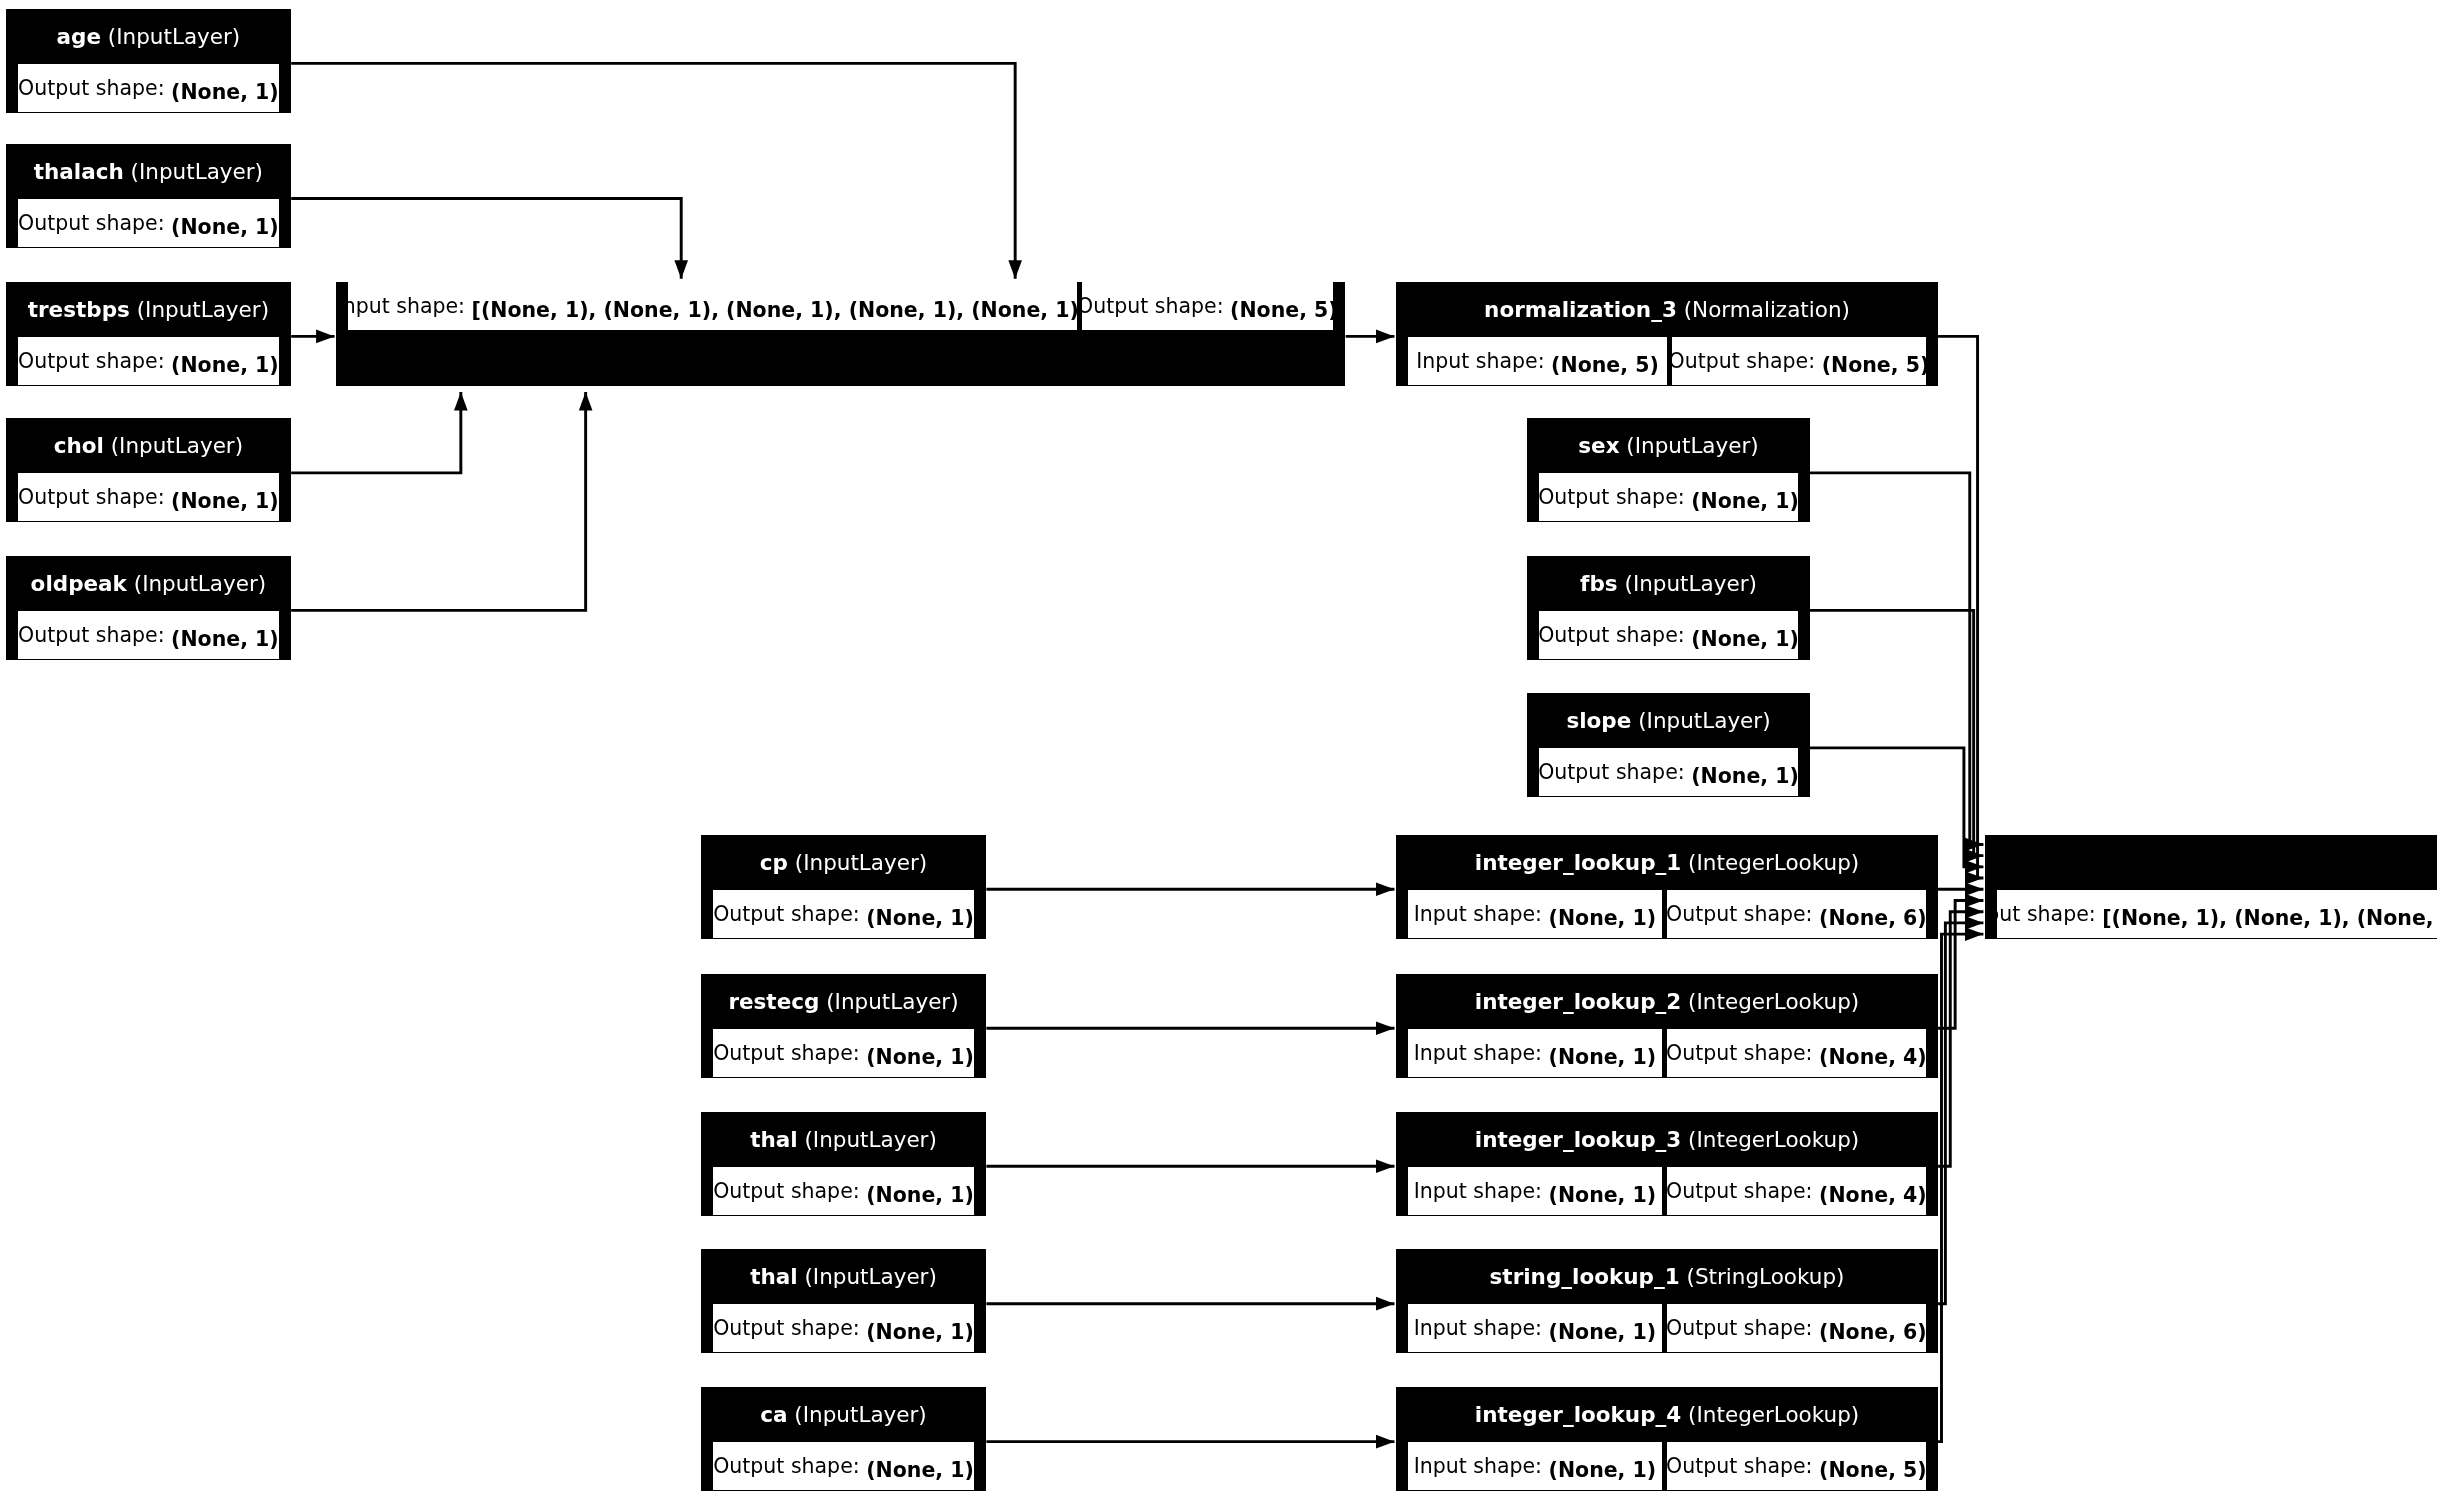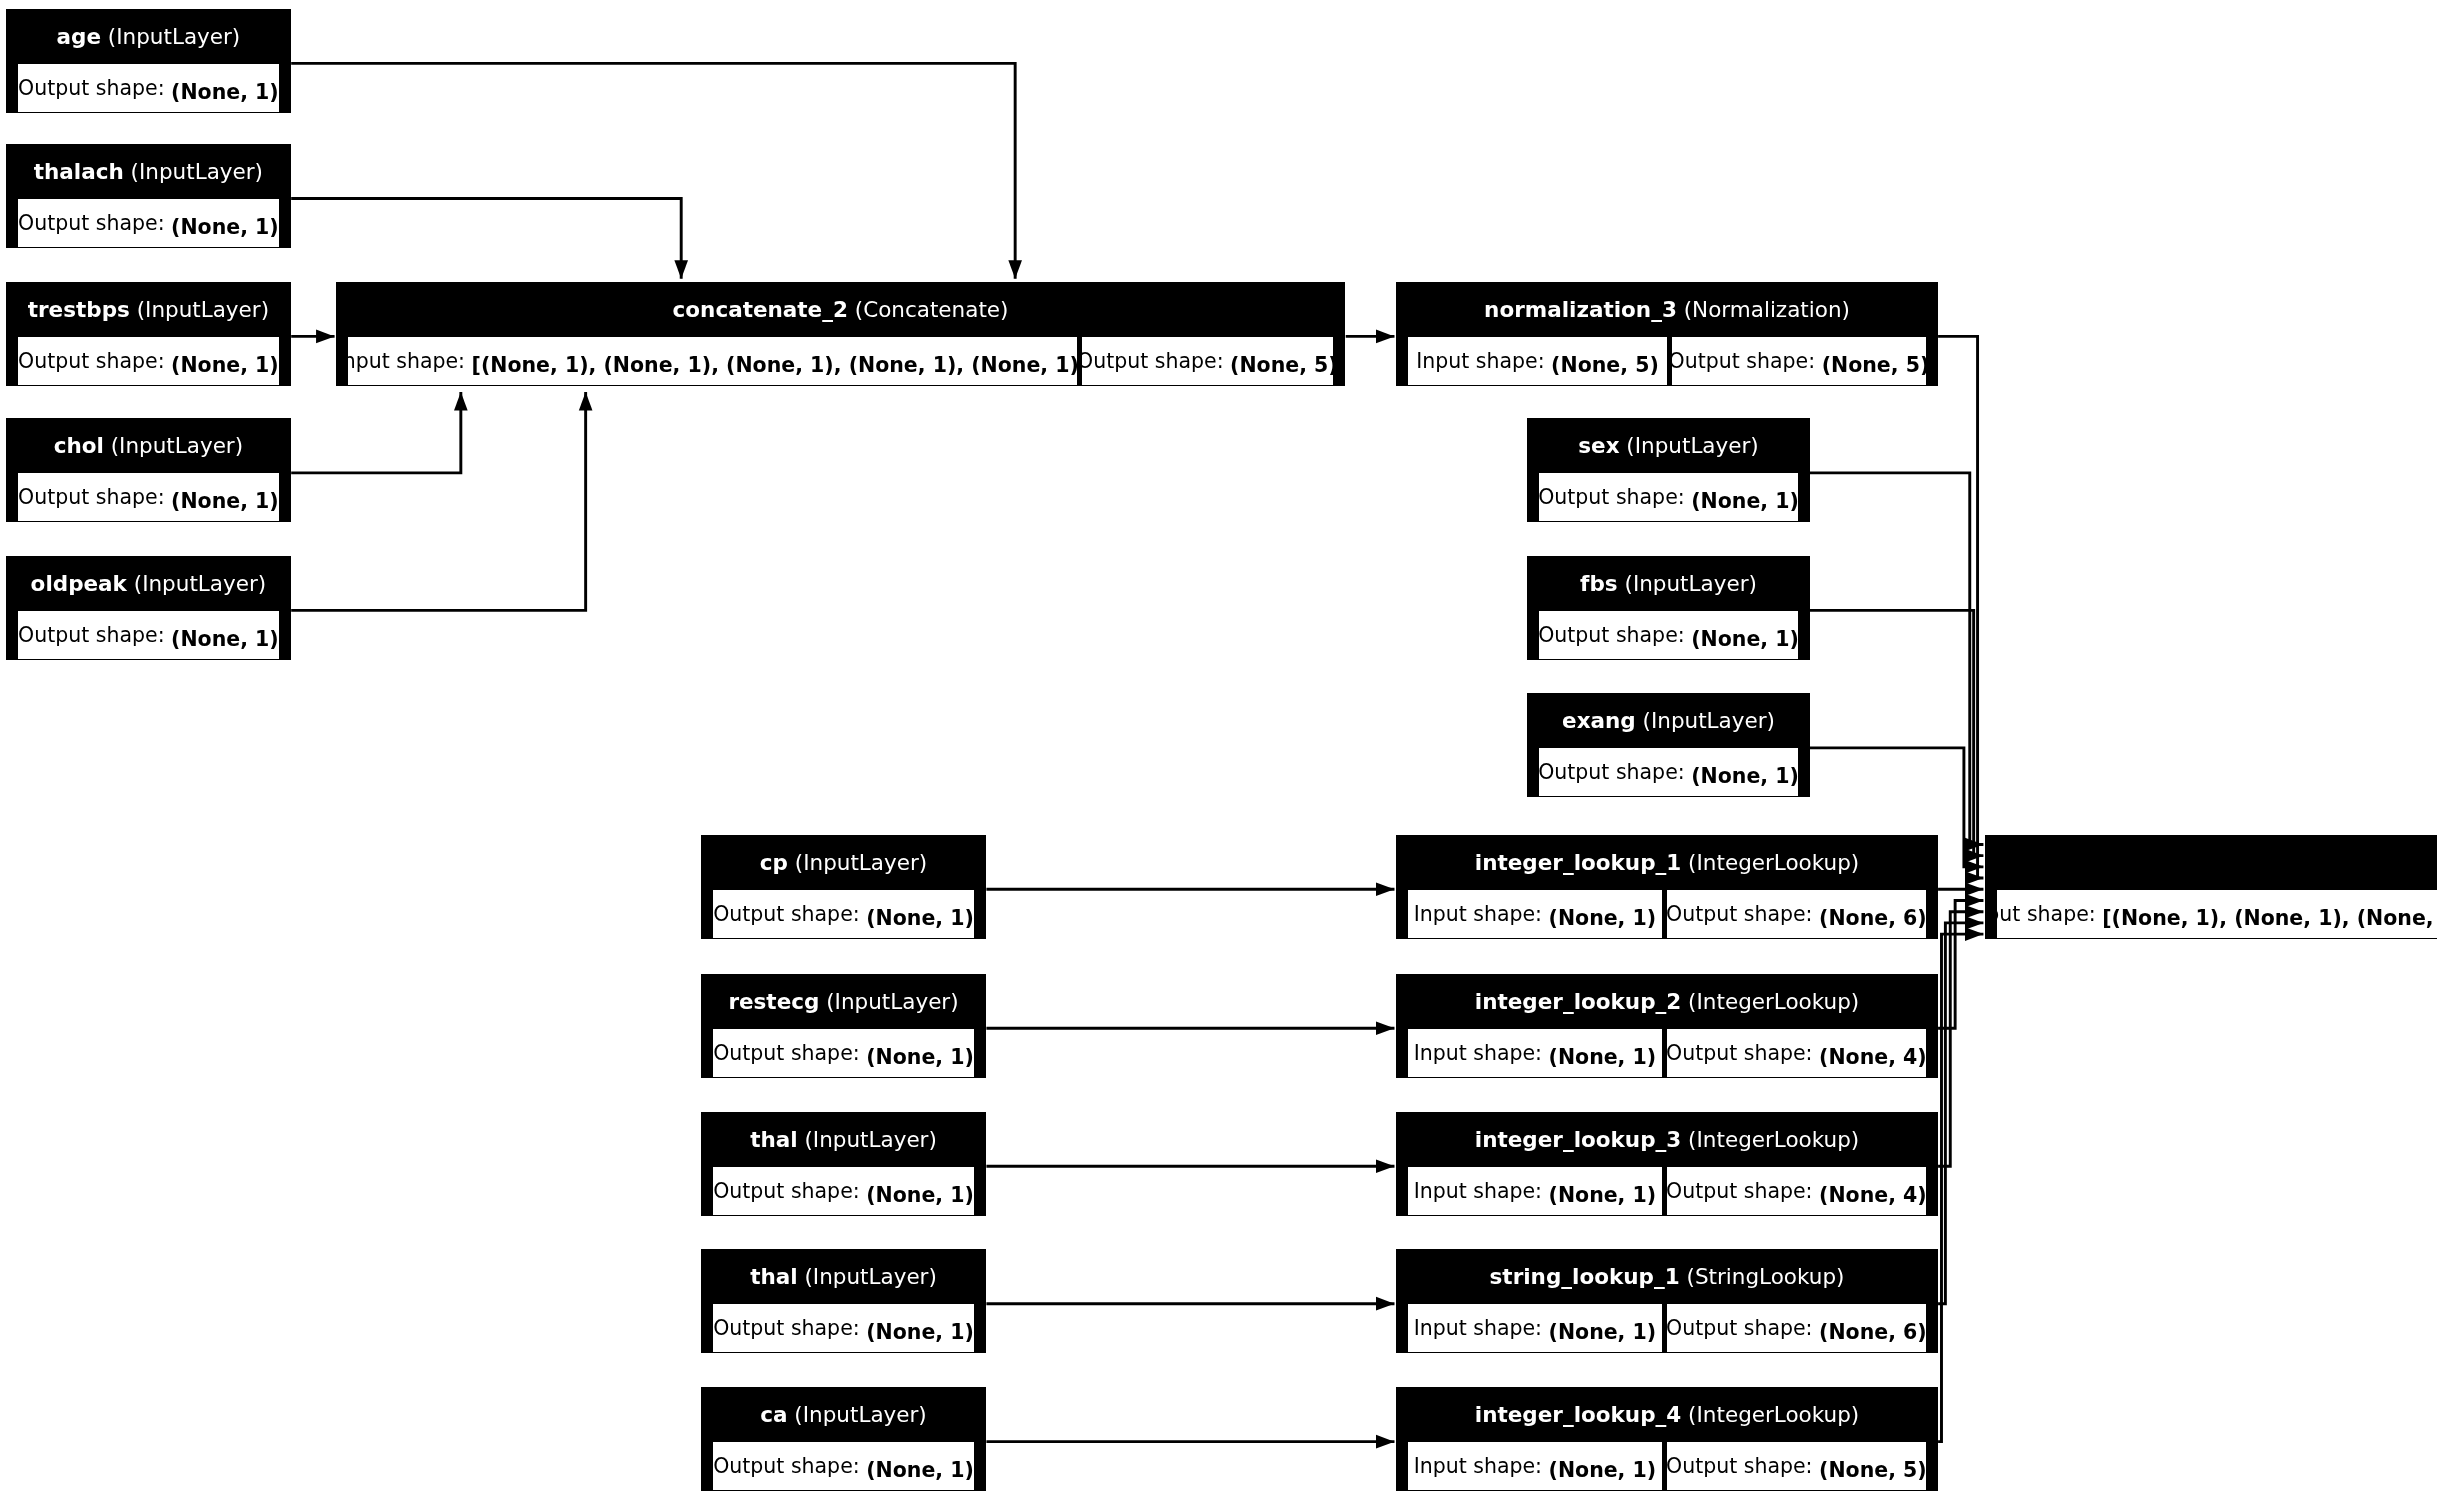--- a/index.html
+++ b/index.html
@@ -81,21 +81,20 @@
 </div>
 
 <div class="node" style="left:5.9px;top:556px;width:285px">
   <div class="title"><span class="nm">oldpeak</span><span class="tp"> (InputLayer)</span></div>
   <div class="cells">
         <div class="cell"><span class="lb">Output shape: </span><span class="vl">(None, 1)</span></div>
       </div>
 </div>
 
 <div class="node" style="left:336px;top:282px;width:1009px">
-  <div class="title"><span class="nm">concatenate_2</span><span class="tp"> (Concatenate)</span></div>
   <div class="cells">
     <div class="cell" style="flex:0 0 74%"><span class="lb">Input shape: </span><span class="vl">[(None, 1), (None, 1), (None, 1), (None, 1), (None, 1)]</span></div>
     <div class="cell"><span class="lb">Output shape: </span><span class="vl">(None, 5)</span></div>
   </div>
 </div>
 
 <div class="node" style="left:1396px;top:282px;width:542px">
   <div class="title"><span class="nm">normalization_3</span><span class="tp"> (Normalization)</span></div>
   <div class="cells">
     <div class="cell" style="flex:0 0 50%"><span class="lb">Input shape: </span><span class="vl">(None, 5)</span></div>
@@ -111,21 +110,21 @@
 </div>
 
 <div class="node" style="left:1527px;top:556px;width:283px">
   <div class="title"><span class="nm">fbs</span><span class="tp"> (InputLayer)</span></div>
   <div class="cells">
         <div class="cell"><span class="lb">Output shape: </span><span class="vl">(None, 1)</span></div>
       </div>
 </div>
 
 <div class="node" style="left:1527px;top:693px;width:283px">
-  <div class="title"><span class="nm">exang</span><span class="tp"> (InputLayer)</span></div>
+  <div class="title"><span class="nm">slope</span><span class="tp"> (InputLayer)</span></div>
   <div class="cells">
         <div class="cell"><span class="lb">Output shape: </span><span class="vl">(None, 1)</span></div>
       </div>
 </div>
 
 <div class="node" style="left:701px;top:835px;width:285px">
   <div class="title"><span class="nm">cp</span><span class="tp"> (InputLayer)</span></div>
   <div class="cells">
         <div class="cell"><span class="lb">Output shape: </span><span class="vl">(None, 1)</span></div>
       </div>

